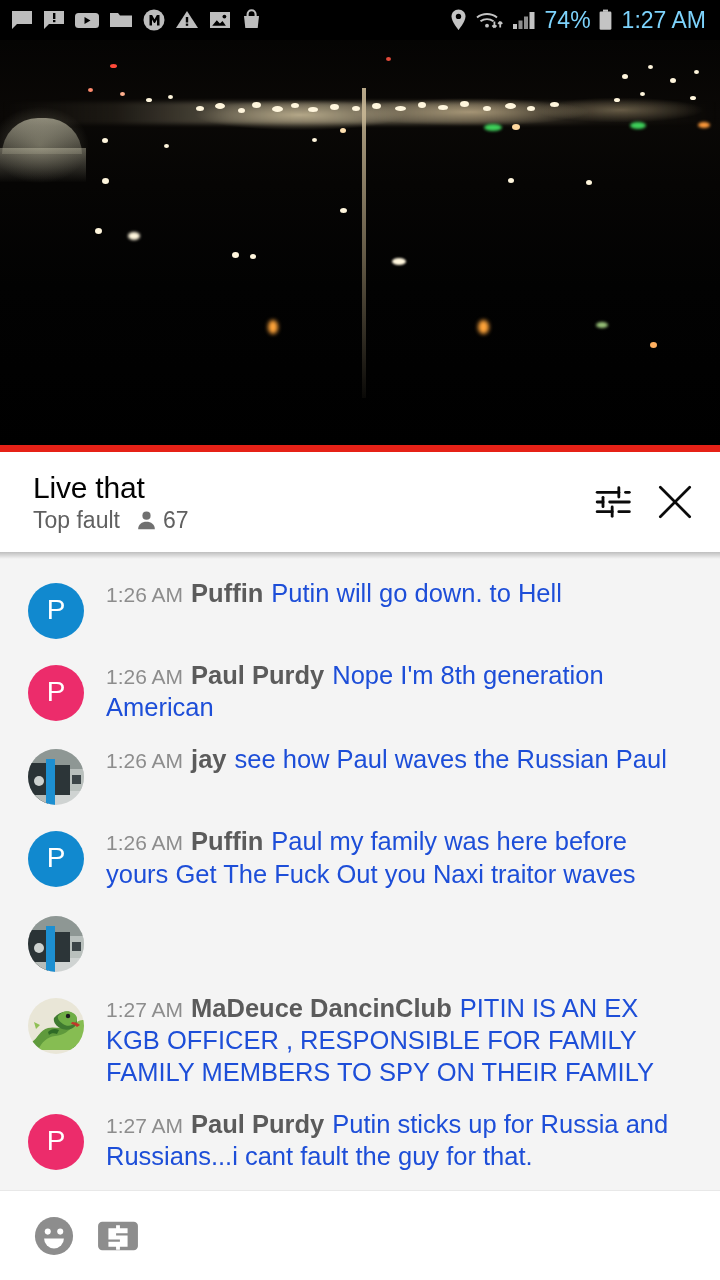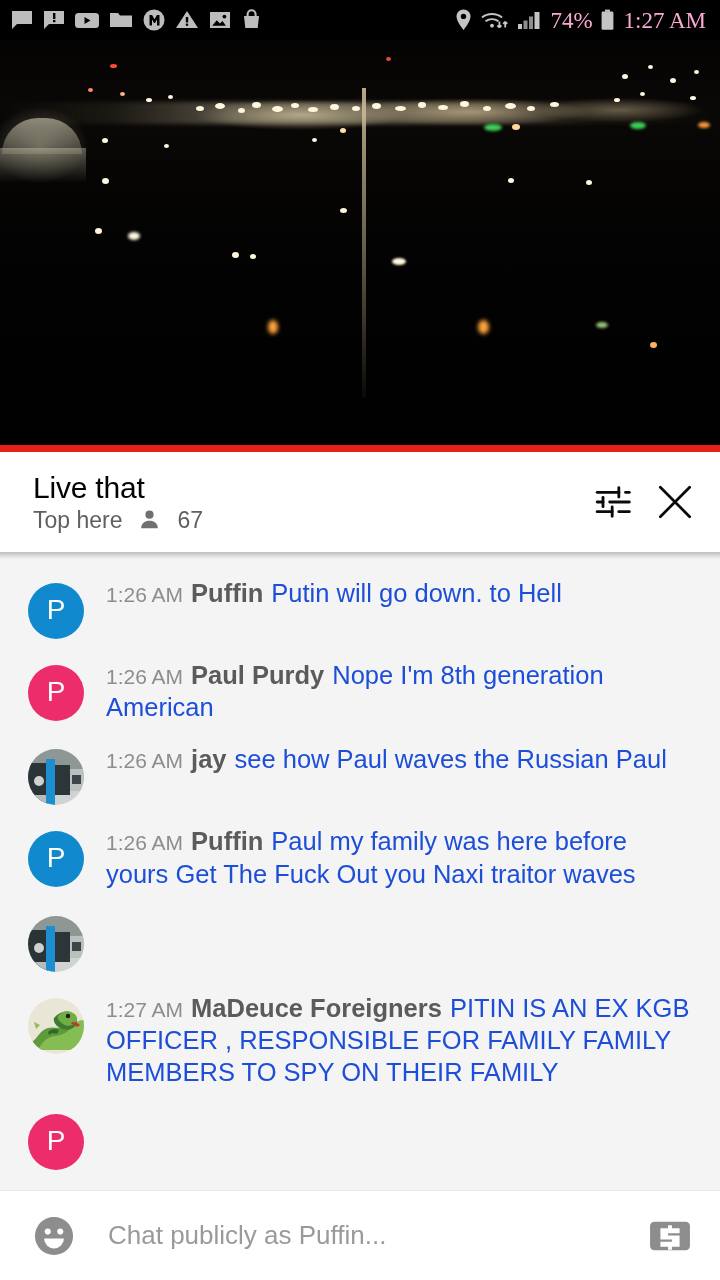--- a/index.html
+++ b/index.html
@@ -35,25 +35,25 @@
     align-items: center;
     gap: 9px;
   }
   .status-right {
     display: flex;
     align-items: center;
     gap: 7px;
   }
   .sicon { display: block; }
   .status-text {
-    color: #f9a8d4;
+    color: #7dd3fc;
     font-size: 23px;
     letter-spacing: 0px;
     line-height: 1;
-    font-family: Liberation Serif, serif;
+    font-family: Liberation Sans, sans-serif;
   }
   .status-time { margin-left: 2px; }
 
   
   .player {
     position: relative;
     height: 412px;
     flex: 0 0 412px;
     background: #000000;
     overflow: hidden;
@@ -158,22 +158,22 @@
     margin-top: 4px;
     gap: 15px;
   }
   .chat-mode {
     font-size: 23px;
     color: #606060;
     line-height: 1.1;
   }
   .viewer-group {
     display: flex;
-    align-items: flex-start;
-    gap: 17px;
+    align-items: center;
+    gap: 5px;
   }
   .viewer-count {
     font-size: 23px;
     color: #606060;
     line-height: 1.1;
   }
   .hdr-btn {
     width: 62px;
     height: 62px;
     display: flex;
@@ -421,21 +421,21 @@
     </div>
     <div class="progress-track">
       <div class="progress-fill"></div>
     </div>
   </div>
 
   <div class="chat-header">
     <div class="chat-header-titles">
       <div class="chat-title">Live that</div>
       <div class="chat-subrow">
-        <span class="chat-mode">Top here</span>
+        <span class="chat-mode">Top fault</span>
         <span class="viewer-group">
           <svg width="23" height="23" viewBox="0 0 24 24" fill="#707070">
               <circle cx="12" cy="7" r="4.3"></circle>
               <path d="M3.3 21c0-4.8 3.9-7.6 8.7-7.6s8.7 2.8 8.7 7.6z"></path>
             </svg>
           <span class="viewer-count">67</span>
         </span>
       </div>
     </div>
     <button class="hdr-btn">
@@ -519,40 +519,40 @@
               <path d="M4 44c6-4 8-12 16-14 7-2 12 2 18-2 4-3 5-8 10-9v31H4z" fill="#5f9a3c"></path>
               <path d="M10 52c4-8 9-13 17-14 9-1 14-5 19-11 3-4 6-5 10-5v30z" fill="#86bd52"></path>
               <path d="M26 20c5-6 12-8 18-5 5 3 6 8 4 12-3 5-11 6-16 3-4-2-7-6-6-10z" fill="#3f7a30"></path>
               <path d="M30 18c4-5 10-6 15-3 4 2 5 6 3 9-3 4-9 5-13 2-3-2-6-5-5-8z" fill="#6fae45"></path>
               <circle cx="40" cy="18" r="2.2" fill="#1d1d1d"></circle>
               <path d="M44 24c3 0 6 1 8 3l-3 2c-2-2-4-3-6-3z" fill="#c0392b"></path>
               <path d="M20 34c3-3 7-4 11-2l-2 4c-3-1-6-1-8 1z" fill="#2f6b26"></path>
               <path d="M6 24l6 3-4 4z" fill="#8fbf55"></path>
             </svg>
           </div>
-          <div class="msg-body"><span class="ts">1:27 AM</span><span class="author">MaDeuce Foreigners</span><span class="body-text">PITIN IS AN EX KGB OFFICER , RESPONSIBLE FOR FAMILY FAMILY MEMBERS TO SPY ON THEIR FAMILY</span></div>
+          <div class="msg-body"><span class="ts">1:27 AM</span><span class="author">MaDeuce DancinClub</span><span class="body-text">PITIN IS AN EX KGB OFFICER , RESPONSIBLE FOR FAMILY FAMILY MEMBERS TO SPY ON THEIR FAMILY</span></div>
         </div>
         <div class="msg">
           <div class="avatar letter" style="background: rgb(236, 44, 107);">
             <span>P</span>
           </div>
+          <div class="msg-body"><span class="ts">1:27 AM</span><span class="author">Paul Purdy</span><span class="body-text">Putin sticks up for Russia and Russians...i cant fault the guy for that.</span></div>
         </div>
       </div>
   </div>
 
   <div class="input-bar">
     <button class="emoji-btn">
       <svg width="44" height="44" viewBox="0 0 24 24">
           <circle cx="12" cy="12" r="10.4" fill="#8d8d8d"></circle>
           <circle cx="8.6" cy="9.6" r="1.65" fill="#ffffff"></circle>
           <circle cx="15.4" cy="9.6" r="1.65" fill="#ffffff"></circle>
           <path d="M6.6 13.4h10.8a5.4 5.4 0 0 1-10.8 0z" fill="#ffffff"></path>
         </svg>
     </button>
-    <input class="chat-input" type="text" placeholder="Chat publicly as Puffin..." style="">
     <button class="superchat-btn">
       <svg width="46" height="46" viewBox="0 0 24 24">
           <rect x="1.6" y="4.6" width="20.8" height="14.8" rx="2.2" fill="#8d8d8d"></rect>
           <path d="M11 6.4h2v1.6h4v2.6h-6v1.2h6v5.8h-4v1.6h-2v-1.6H7v-2.6h6v-1.2H7V8h4z" fill="#ffffff"></path>
         </svg>
     </button>
   </div>
 
 </div>
 

